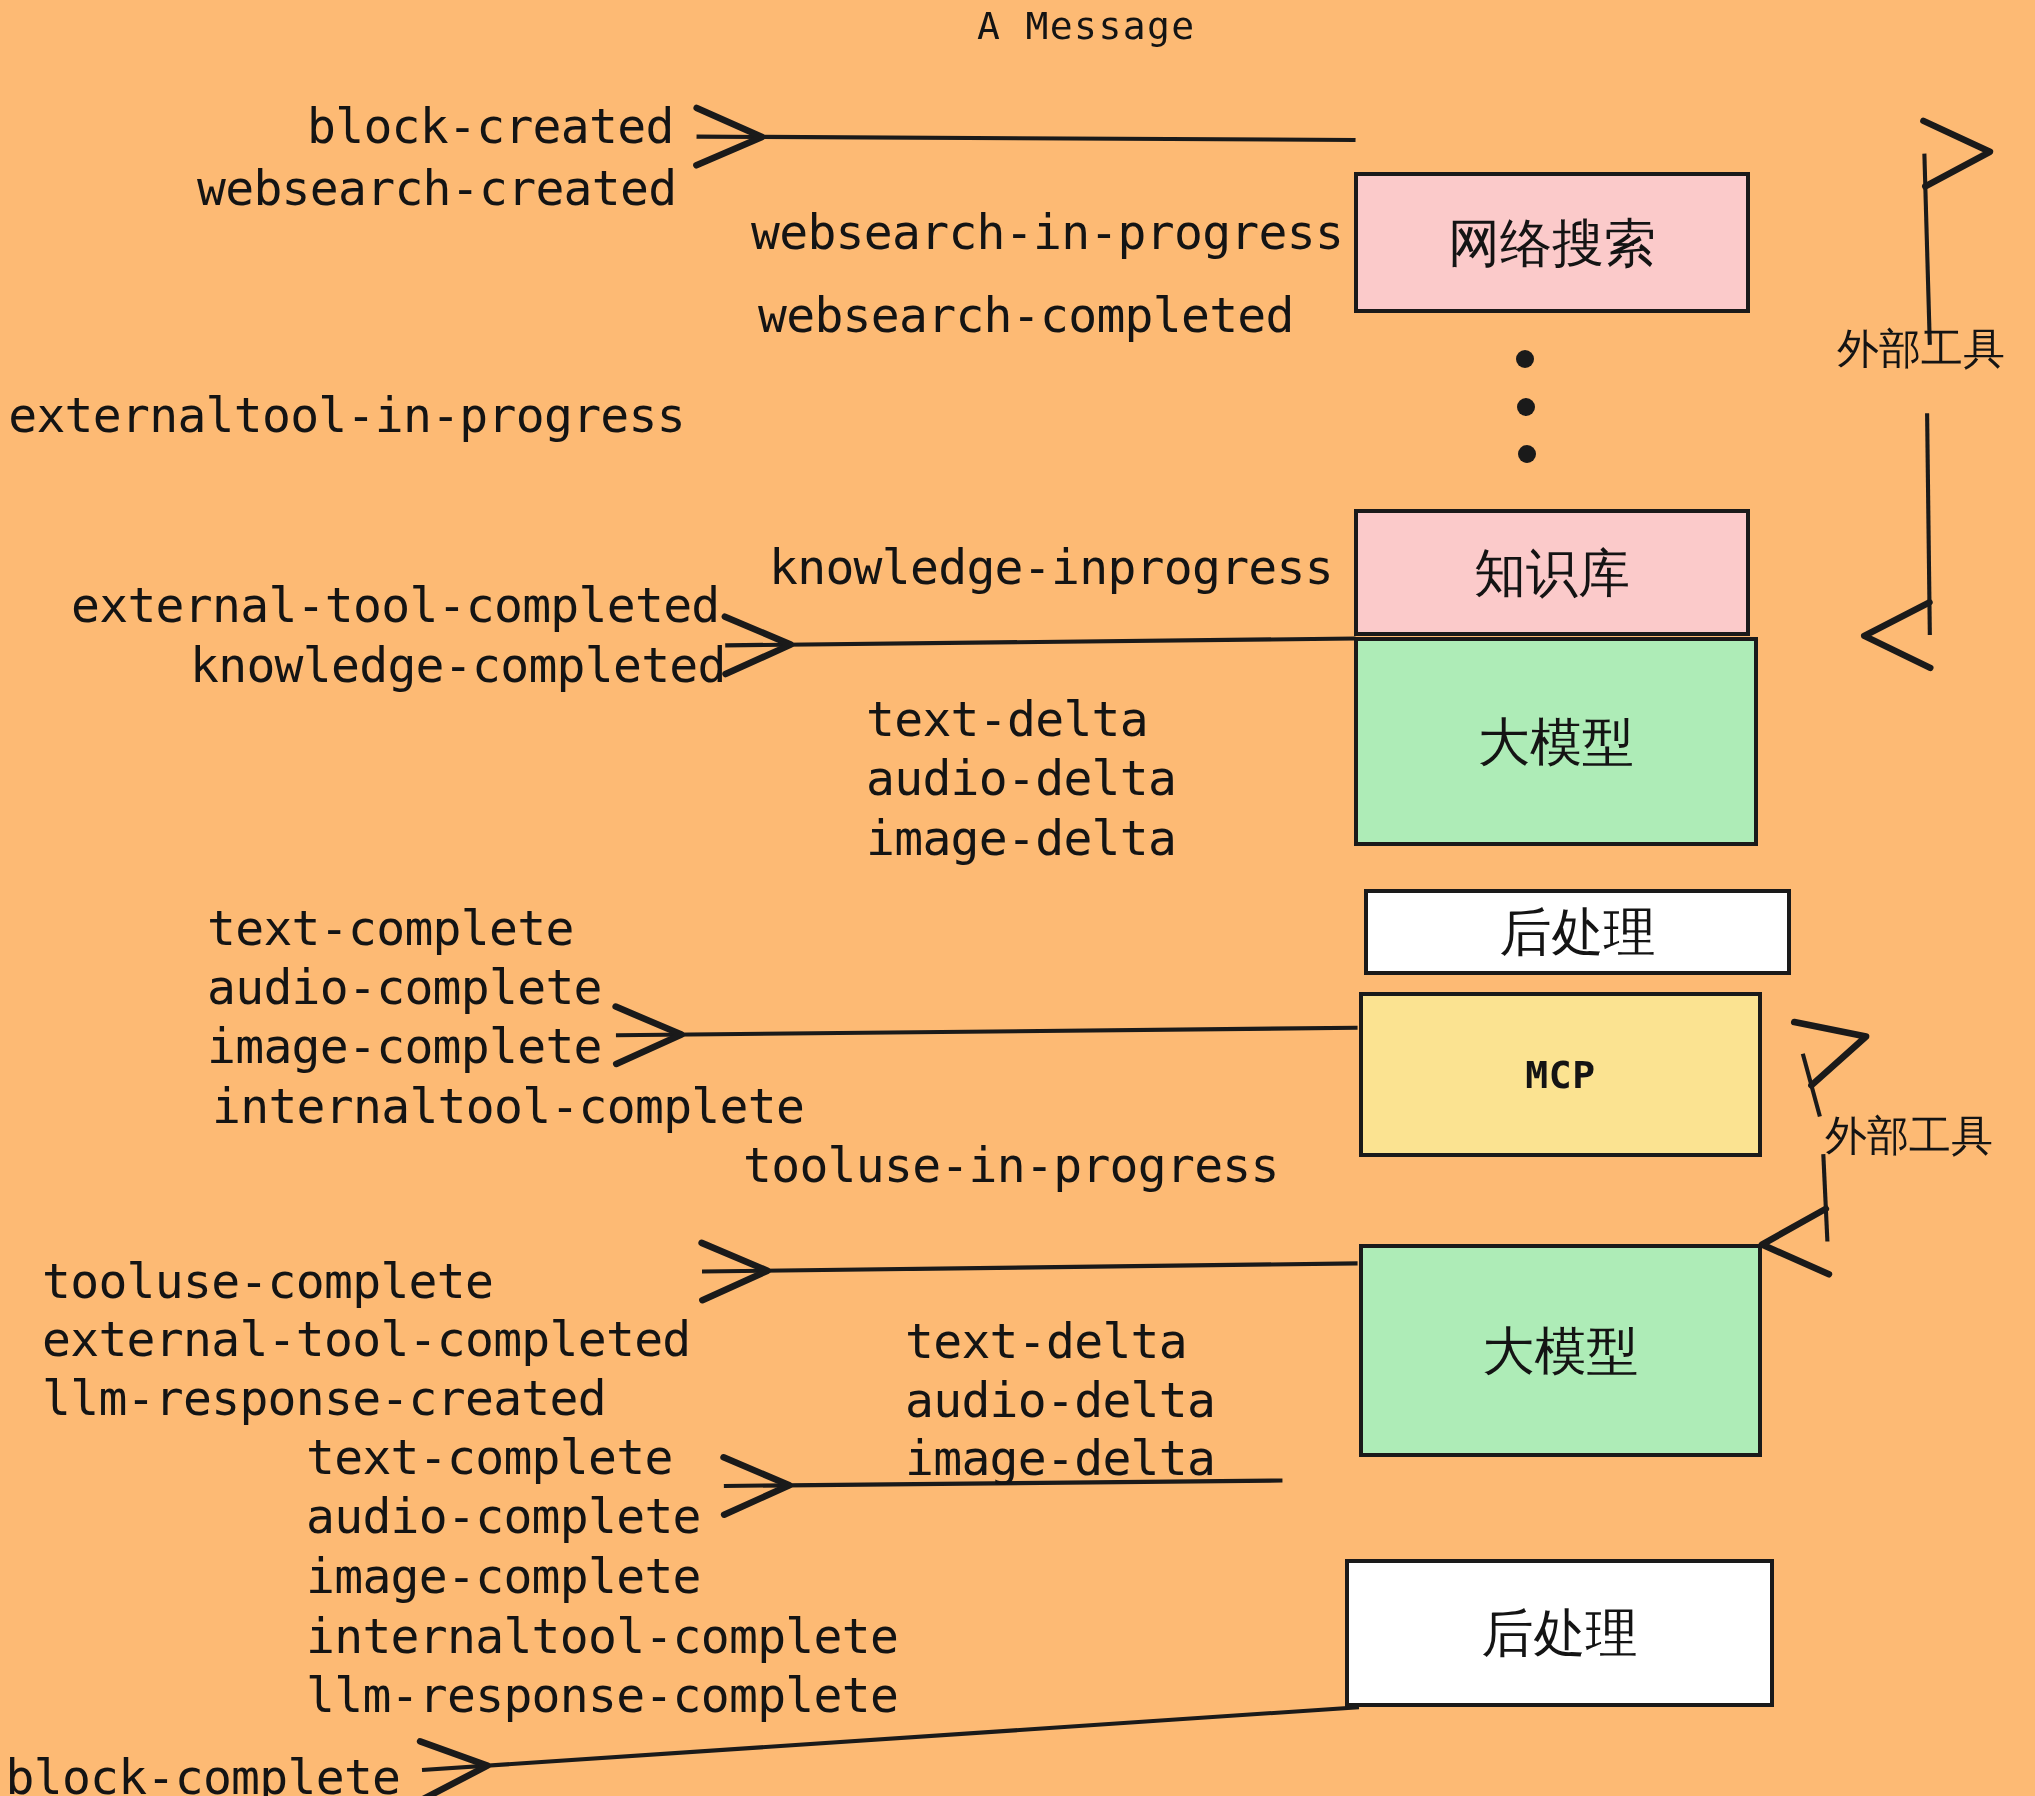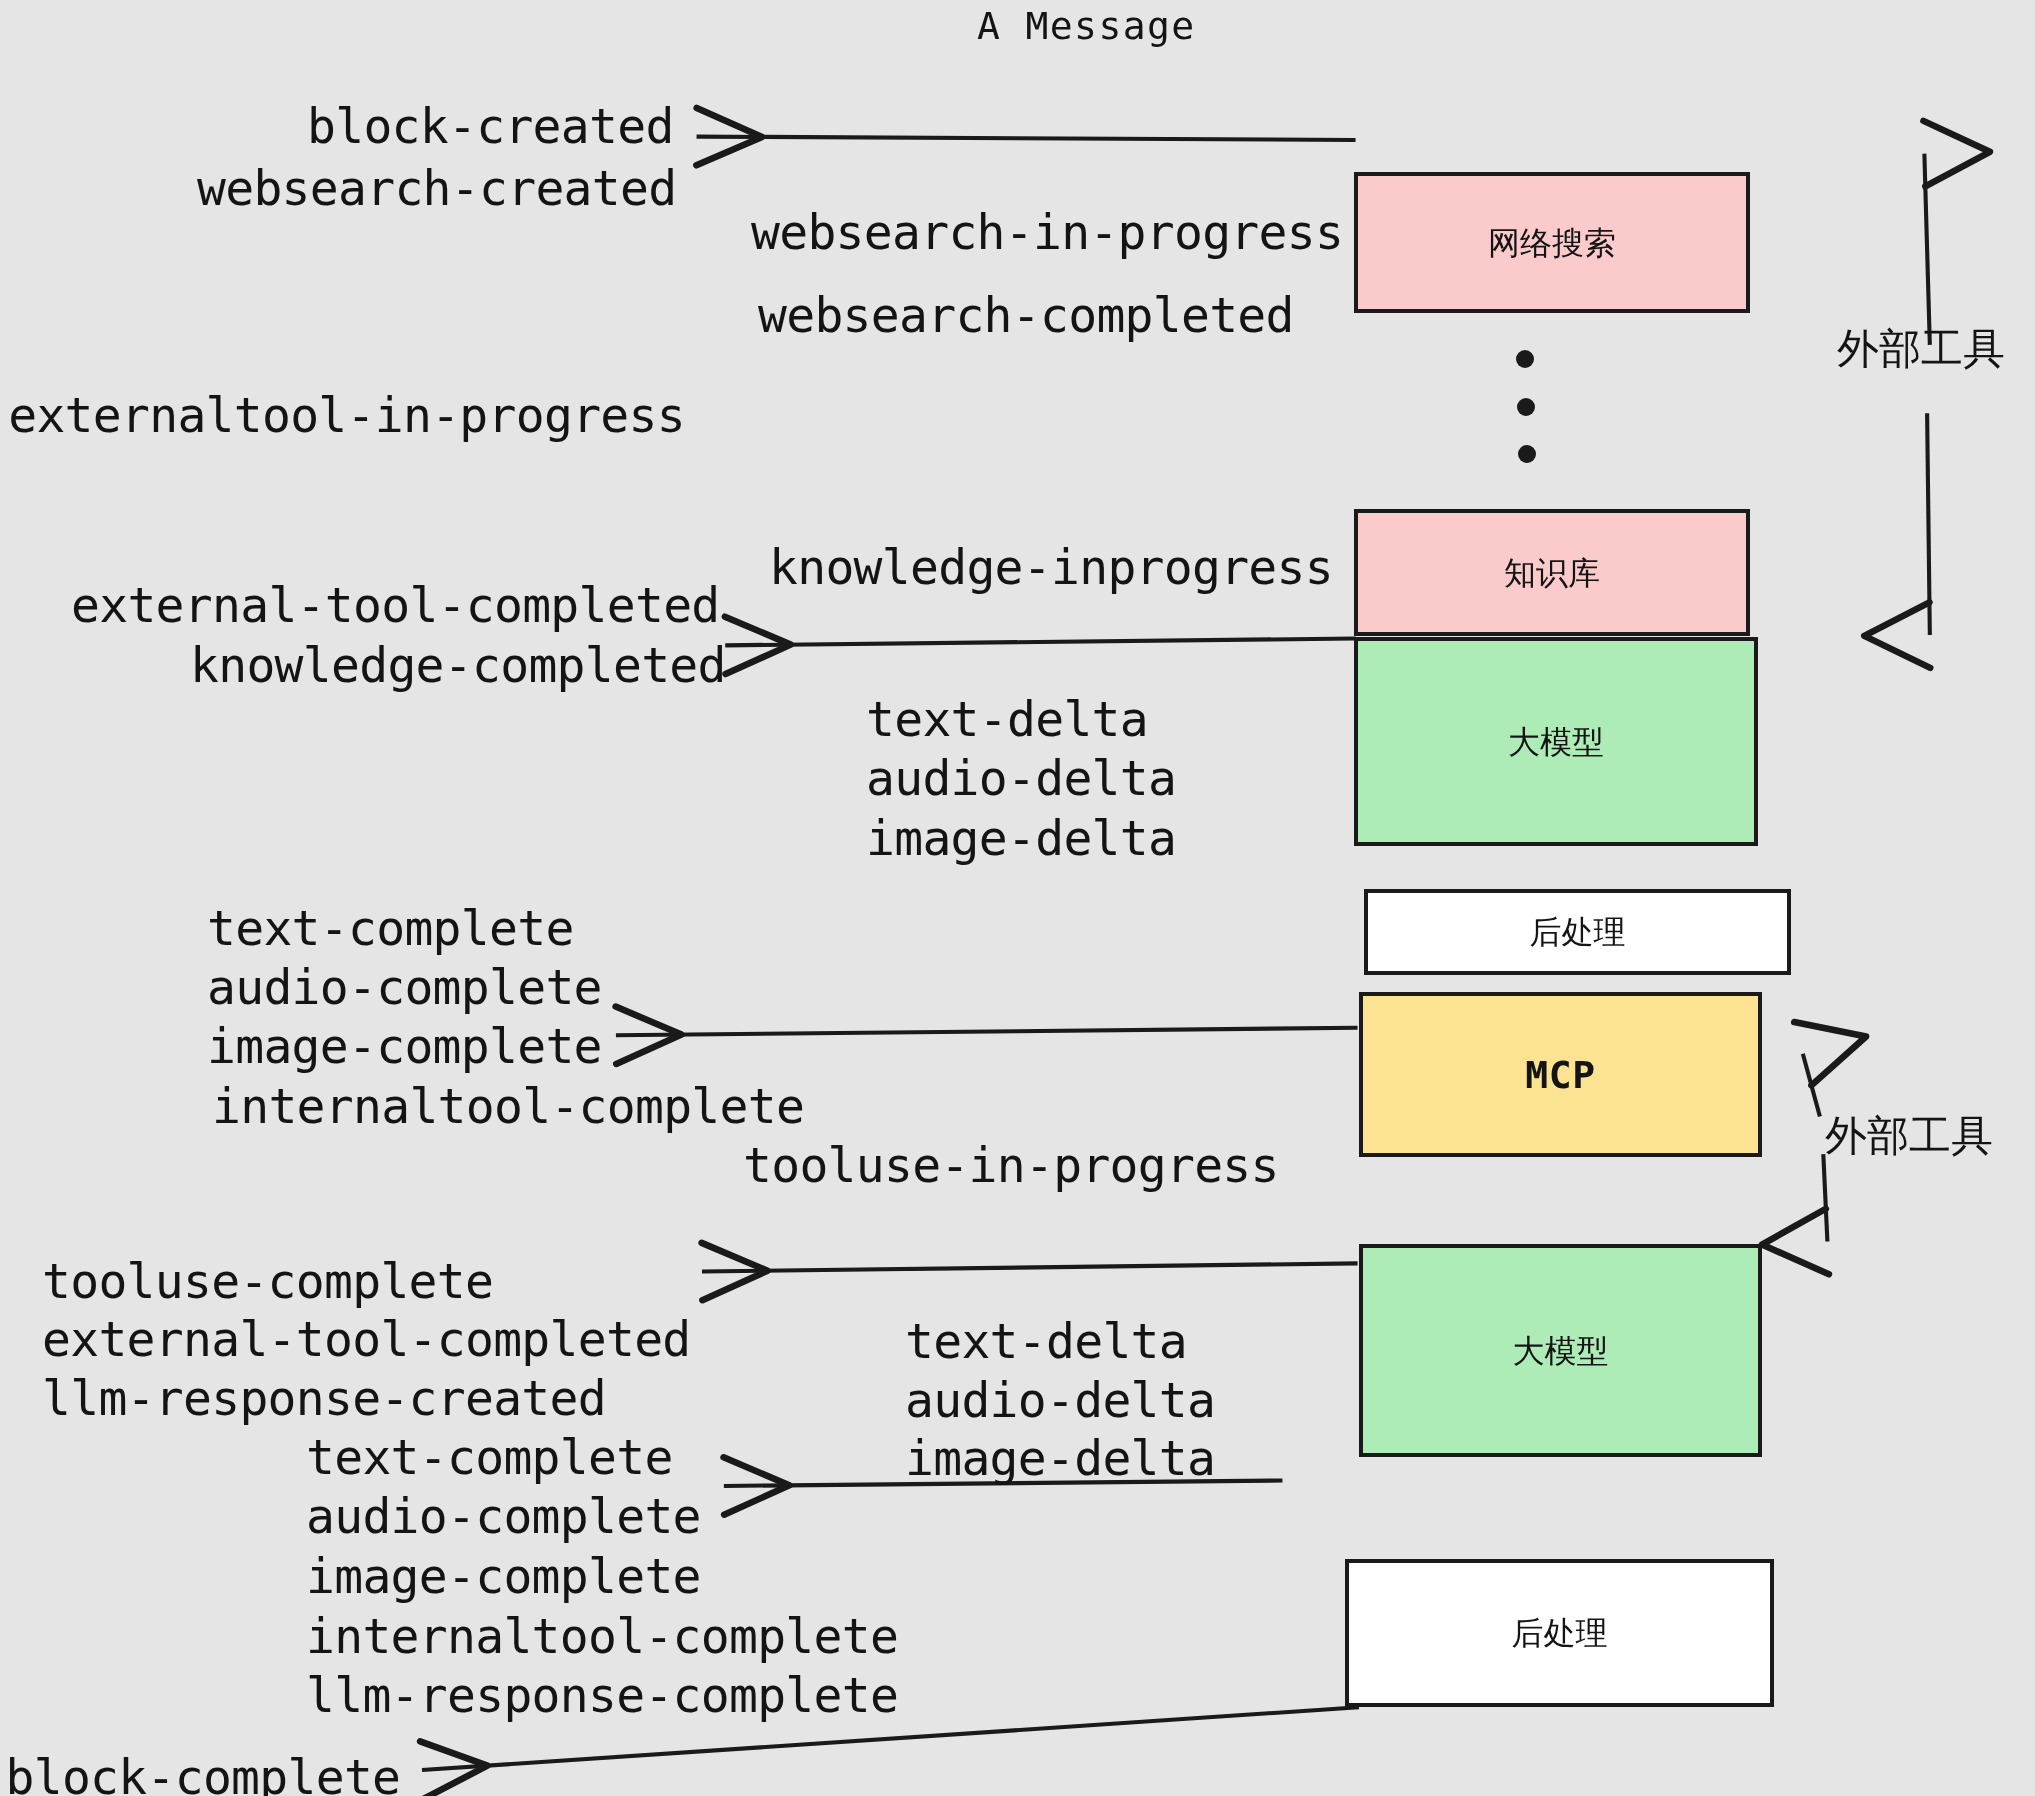--- a/index.html
+++ b/index.html
@@ -1,21 +1,21 @@
 <!DOCTYPE html>
 <html style="font-size:11px"><head>
 <meta charset="utf-8">
 <style>
   html,body{margin:0;padding:0;background:#fff;}
   body{font-family:"DejaVu Sans Mono", monospace;}
   #stage{
     position:relative;
     width:2035px;
     height:1796px;
-    background:#e5e5e5;
+    background:#fdba74;
     overflow:hidden;
   }
   
   .evt{
     position:absolute;
     font-family:"DejaVu Sans Mono","Liberation Mono",monospace;
     font-size:48px;
     letter-spacing:-0.7px;
     color:#141414;
     white-space:nowrap;
@@ -43,21 +43,21 @@
   .box{
     position:absolute;
     box-sizing:border-box;
     border:4.1px solid #1a1a1a;
     display:flex;
     align-items:center;
     justify-content:center;
   }
   .box .boxlabel{
     font-family:"DejaVu Sans","Liberation Sans",sans-serif;
-    font-size:32px;
+    font-size:52px;
     color:#141414;
     line-height:1;
     white-space:nowrap;
   }
   .box.mono .boxlabel{
     font-family:"DejaVu Sans Mono","Liberation Mono",monospace;
     font-size:38px;
     font-weight:600;
     letter-spacing:0.7px;
   }

